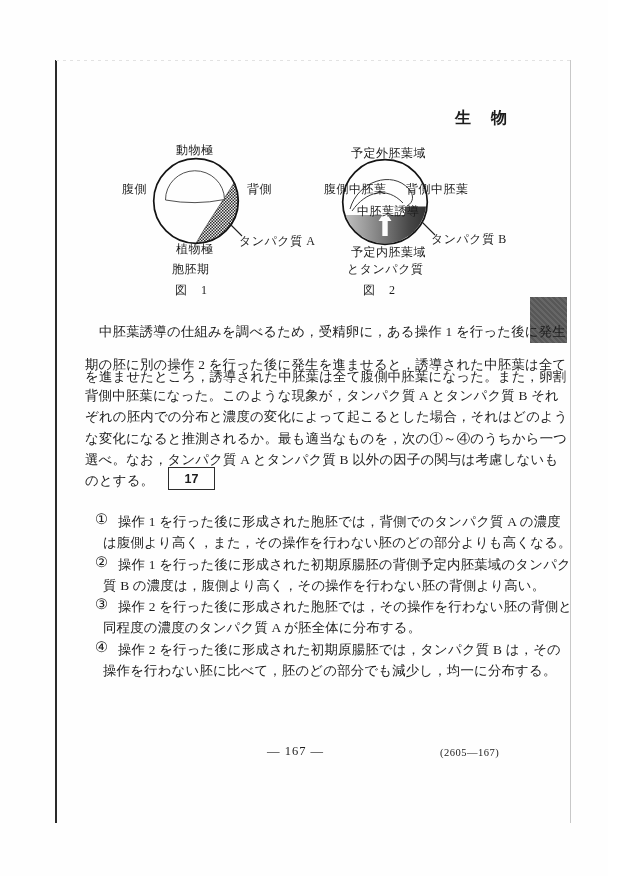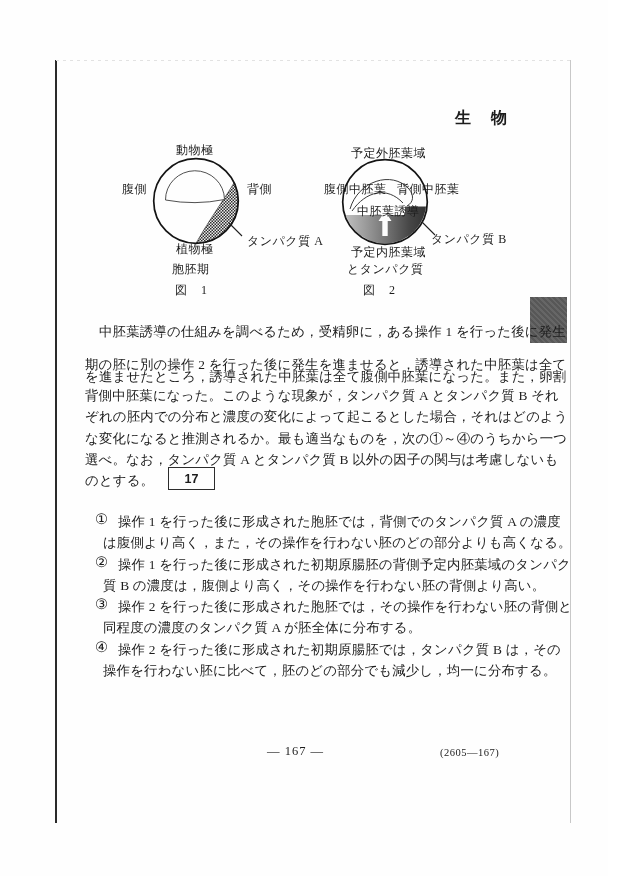--- a/index.html
+++ b/index.html
@@ -55,21 +55,21 @@
 
     <circle cx="46" cy="45" r="42.3" fill="none" stroke="#141414" stroke-width="1.7"></circle>
 
     <path d="M15.5,44 A29.5,29 0 0 1 74.5,43.5 Q45,49.5 15.5,44 Z" fill="#fefefe" stroke="#3c3c3c" stroke-width="0.9"></path>
 
     <path d="M79,67 L92,80" fill="none" stroke="#202020" stroke-width="1.1"></path>
   </svg>
   <div class="abs flabel" style="left:176px;top:142px;">動物極</div>
   <div class="abs flabel" style="left:122px;top:181px;">腹側</div>
   <div class="abs flabel" style="left:247px;top:181px;">背側</div>
-  <div class="abs flabel" style="left:239px;top:233px;margin-left:8px;">タンパク質 A</div>
+  <div class="abs flabel" style="left:239px;top:233px;">タンパク質 A</div>
   <div class="abs flabel" style="left:176px;top:241px;">植物極</div>
   <div class="abs flabel" style="left:172px;top:261px;">胞胚期</div>
   <div class="abs fcap" style="left:175px;top:282px;">図　1</div>
 
   <svg style="left:342px;top:158px;" width="118" height="100" viewBox="0 0 118 100">
     <defs>
       <linearGradient id="shadeB" x1="0" y1="0" x2="1" y2="0">
         <stop offset="0" stop-color="#c6c6c6"></stop>
         <stop offset="0.28" stop-color="#9a9a9a"></stop>
         <stop offset="0.55" stop-color="#6e6e6e"></stop>
@@ -87,21 +87,21 @@
 
     <circle cx="43" cy="44" r="42.3" fill="none" stroke="#141414" stroke-width="1.7"></circle>
 
     <path d="M8,51 C16,23 50,12 67,31 C72,37 72,44 65,48" fill="none" stroke="#3a3a3a" stroke-width="1"></path>
     <path d="M10,53 C24,33 45,28 61,45" fill="none" stroke="#3a3a3a" stroke-width="1"></path>
 
     <path d="M80,64 L93,77" fill="none" stroke="#202020" stroke-width="1.1"></path>
   </svg>
   <div class="abs flabel" style="left:351px;top:145px;">予定外胚葉域</div>
   <div class="abs flabel" style="left:324px;top:181px;">腹側中胚葉</div>
-  <div class="abs flabel" style="left:397px;top:181px;">背側中胚葉</div>
+  <div class="abs flabel" style="left:406px;top:181px;">背側中胚葉</div>
   <div class="abs flabel" style="left:357px;top:203px;">中胚葉誘導</div>
   <div class="abs flabel" style="left:431px;top:231px;">タンパク質 B</div>
   <div class="abs flabel" style="left:351px;top:244px;">予定内胚葉域</div>
   <div class="abs flabel" style="left:347px;top:261px;">とタンパク質</div>
   <div class="abs fcap" style="left:363px;top:282px;">図　2</div>
 
   <div class="side-tab"></div>
 
   <div class="abs qline" style="left:99px;top:323px;">中胚葉誘導の仕組みを調べるため，受精卵に，ある操作 1 を行った後に発生</div>
   <div class="abs qline" style="left:85px;top:344px;margin-top:24px;">を進ませたところ，誘導された中胚葉は全て腹側中胚葉になった。また，卵割</div>

